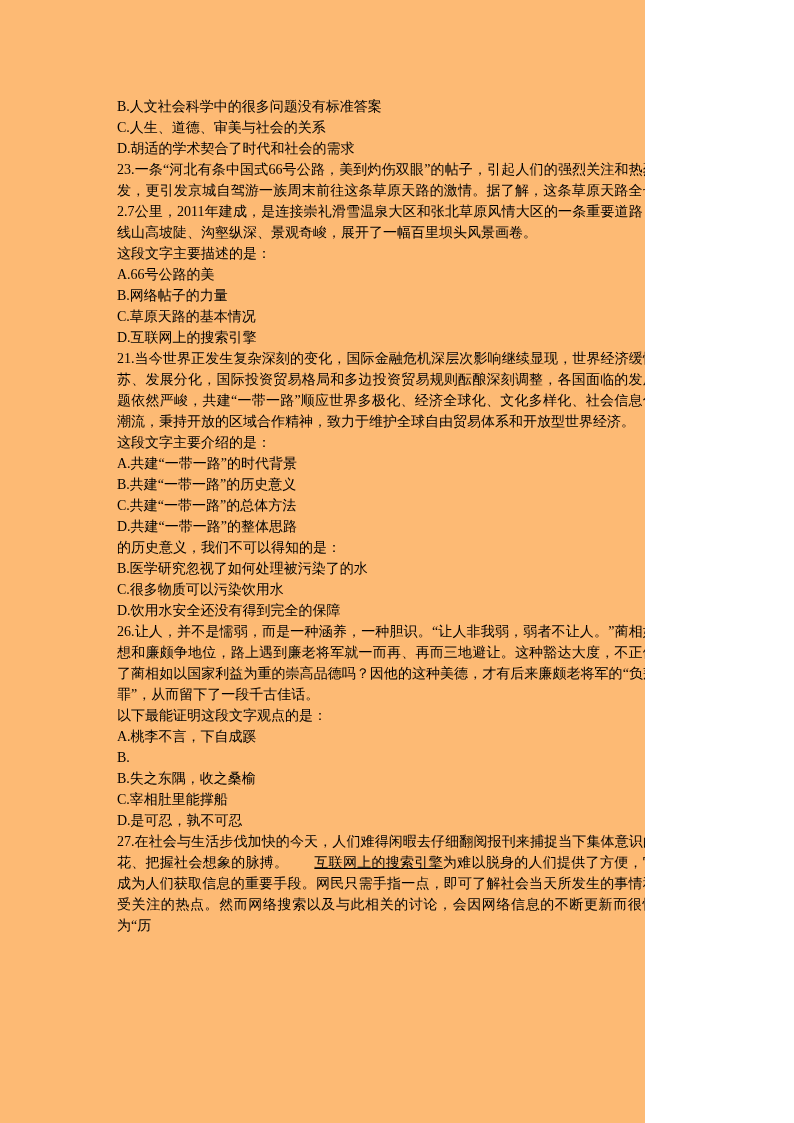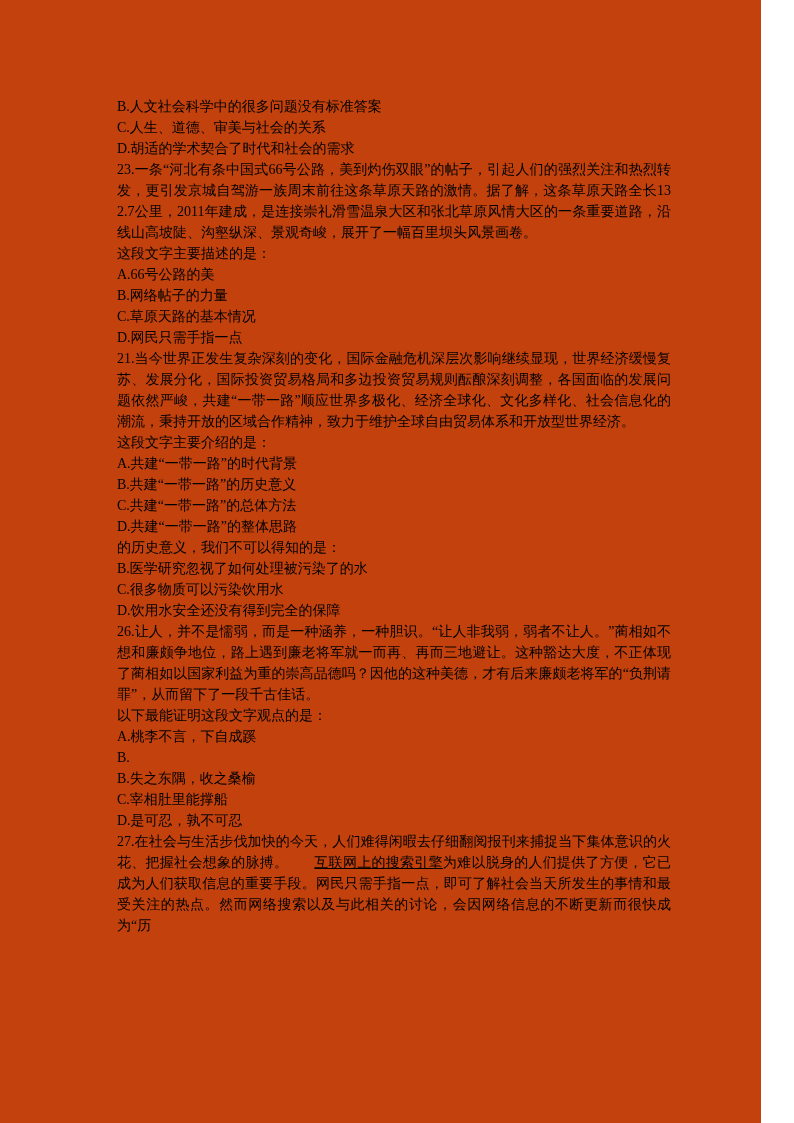--- a/index.html
+++ b/index.html
@@ -5,23 +5,23 @@
   * { margin: 0; padding: 0; box-sizing: border-box; }
   html, body { background: #ffffff; }
   body {
     width: 794px;
     height: 1123px;
     font-family: "Liberation Serif", serif;
     color: #000000;
     overflow: hidden;
   }
   .page {
-    width: 761px;
+    width: 645px;
     height: 1123px;
-    background: #c2410c;
+    background: #fdba74;
     padding: 96px 54px 0 117px;
     overflow: hidden;
   }
   .content {
     width: 554px;
     font-size: 14px;
     line-height: 21px;
     color: #000000;
   }
   .para {
@@ -43,21 +43,21 @@
 
     <p class="line">B.人文社会科学中的很多问题没有标准答案</p>
     <p class="line">C.人生、道德、审美与社会的关系</p>
     <p class="line">D.胡适的学术契合了时代和社会的需求</p>
 
     <p class="para">23.一条“河北有条中国式66号公路，美到灼伤双眼”的帖子，引起人们的强烈关注和热烈转发，更引发京城自驾游一族周末前往这条草原天路的激情。据了解，这条草原天路全长132.7公里，2011年建成，是连接崇礼滑雪温泉大区和张北草原风情大区的一条重要道路，沿线山高坡陡、沟壑纵深、景观奇峻，展开了一幅百里坝头风景画卷。</p>
     <p class="line">这段文字主要描述的是：</p>
     <p class="line">A.66号公路的美</p>
     <p class="line">B.网络帖子的力量</p>
     <p class="line">C.草原天路的基本情况</p>
-    <p class="line">D.网民只需手指一点</p>
+    <p class="line">D.互联网上的搜索引擎</p>
 
     <p class="para">21.当今世界正发生复杂深刻的变化，国际金融危机深层次影响继续显现，世界经济缓慢复苏、发展分化，国际投资贸易格局和多边投资贸易规则酝酿深刻调整，各国面临的发展问题依然严峻，共建“一带一路”顺应世界多极化、经济全球化、文化多样化、社会信息化的潮流，秉持开放的区域合作精神，致力于维护全球自由贸易体系和开放型世界经济。</p>
     <p class="line">这段文字主要介绍的是：</p>
     <p class="line">A.共建“一带一路”的时代背景</p>
     <p class="line">B.共建“一带一路”的历史意义</p>
     <p class="line">C.共建“一带一路”的总体方法</p>
     <p class="line">D.共建“一带一路”的整体思路</p>
 
     <p class="line">的历史意义，我们不可以得知的是：</p>
     <p class="line">B.医学研究忽视了如何处理被污染了的水</p>

